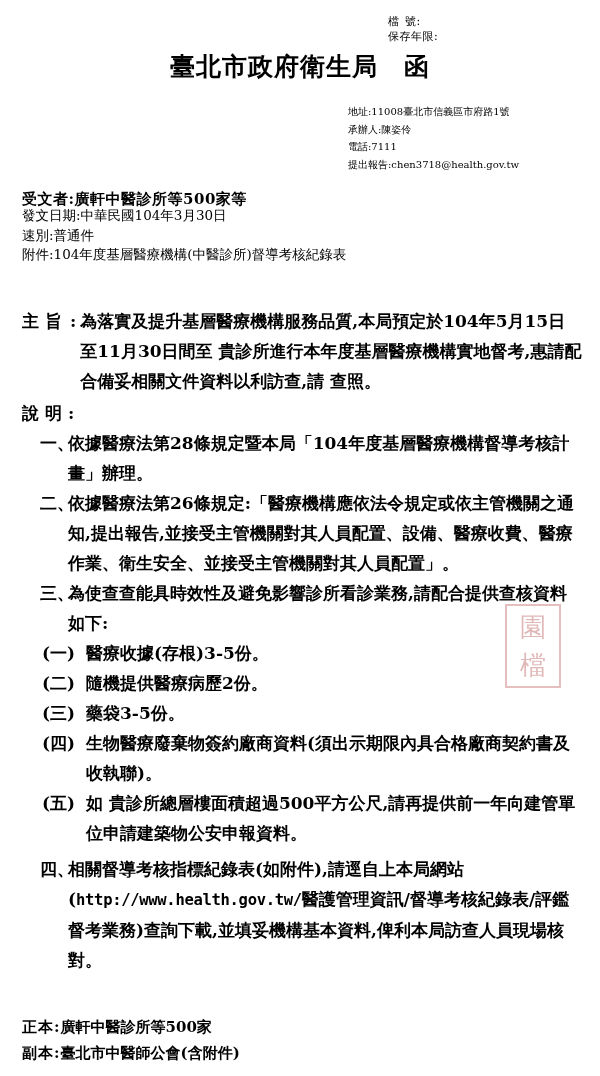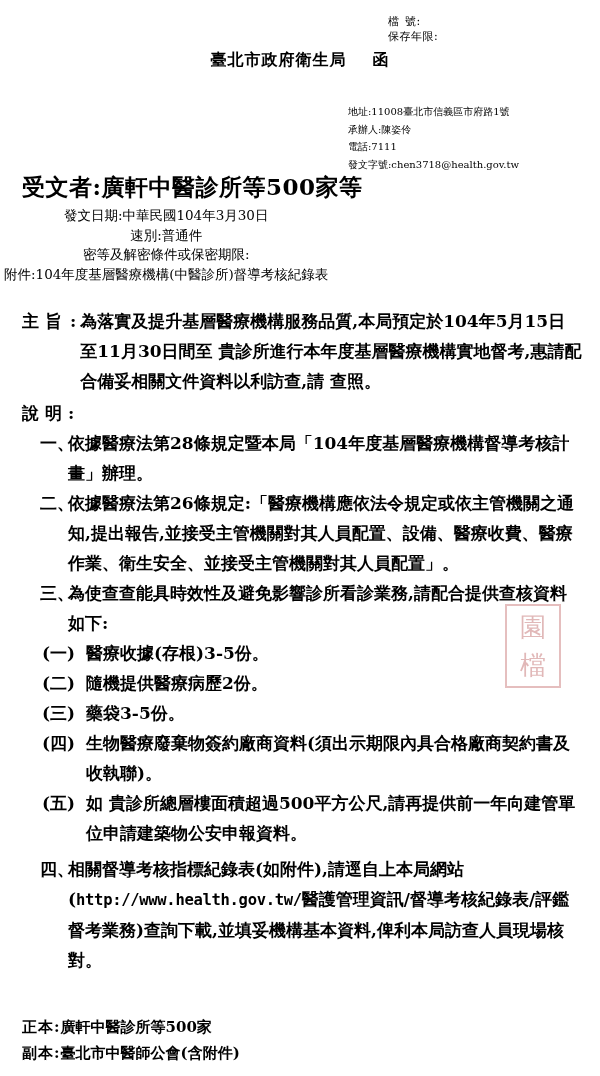--- a/index.html
+++ b/index.html
@@ -39,21 +39,21 @@
     letter-spacing: 6px;
   }
 
   
   .title {
     position: absolute;
     top: 50px;
     left: 0;
     width: 600px;
     text-align: center;
-    font-size: 16px;
+    font-size: 25px;
     font-weight: bold;
     letter-spacing: 1px;
     font-family: "DejaVu Serif", "Liberation Serif", serif;
   }
   .title .gap {
     display: inline-block;
     width: 26px;
   }
 
   
@@ -62,35 +62,34 @@
     top: 103px;
     left: 348px;
     font-size: 10px;
     line-height: 17.5px;
     white-space: nowrap;
   }
 
   
   .recipient {
     position: absolute;
-    top: 172px;
+    top: 190px;
     left: 22px;
-    font-size: 23px;
+    font-size: 15px;
     font-weight: bold;
     letter-spacing: 0.5px;
   }
 
   
   .meta {
     position: absolute;
     top: 206px;
-    left: 4px;
+    left: 22px;
     font-size: 13.5px;
     line-height: 19.5px;
-    text-align: center;
   }
   .meta div { white-space: nowrap; }
 
   
   .body-block {
     position: absolute;
     top: 306px;
     left: 22px;
     width: 560px;
     font-size: 17px;
@@ -208,29 +207,28 @@
   </div>
 
   <div class="title">
     <span>臺北市政府衛生局</span><span class="gap"></span><span>函</span>
   </div>
 
   <div class="addrblock">
     <div>地址:11008臺北市信義區市府路1號</div>
     <div>承辦人:陳姿伶</div>
     <div>電話:7111</div>
-    <div>發文字號:chen3718@health.gov.tw</div>
+    <div>提出報告:chen3718@health.gov.tw</div>
   </div>
 
   <div class="recipient">受文者:廣軒中醫診所等500家等</div>
 
   <div class="meta">
     <div>發文日期:中華民國104年3月30日</div>
     <div>速別:普通件</div>
-    <div>密等及解密條件或保密期限:</div>
     <div>附件:104年度基層醫療機構(中醫診所)督導考核紀錄表</div>
   </div>
 
   <div class="body-block">
 
     <div class="subject">
       <span class="lbl">主旨</span>
       <span class="lbl" style="letter-spacing:0;width:auto;flex:0 0 auto;padding-right:4px;">:</span>
       <span class="txt">為落實及提升基層醫療機構服務品質,本局預定於104年5月15日至11月30日間至 貴診所進行本年度基層醫療機構實地督考,惠請配合備妥相關文件資料以利訪查,請 查照。</span>
     </div>

